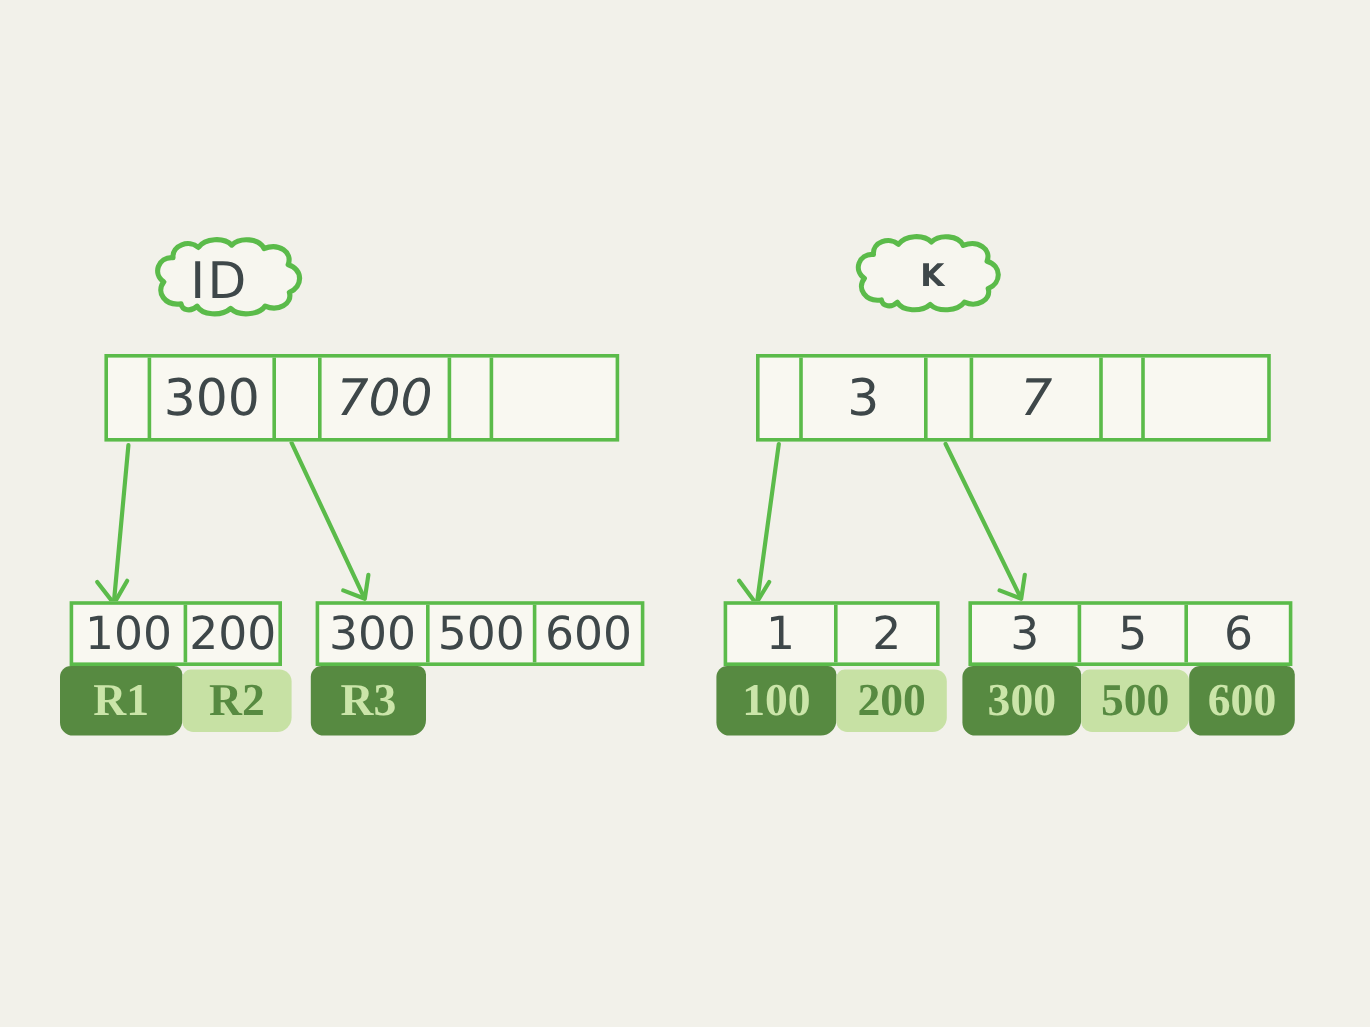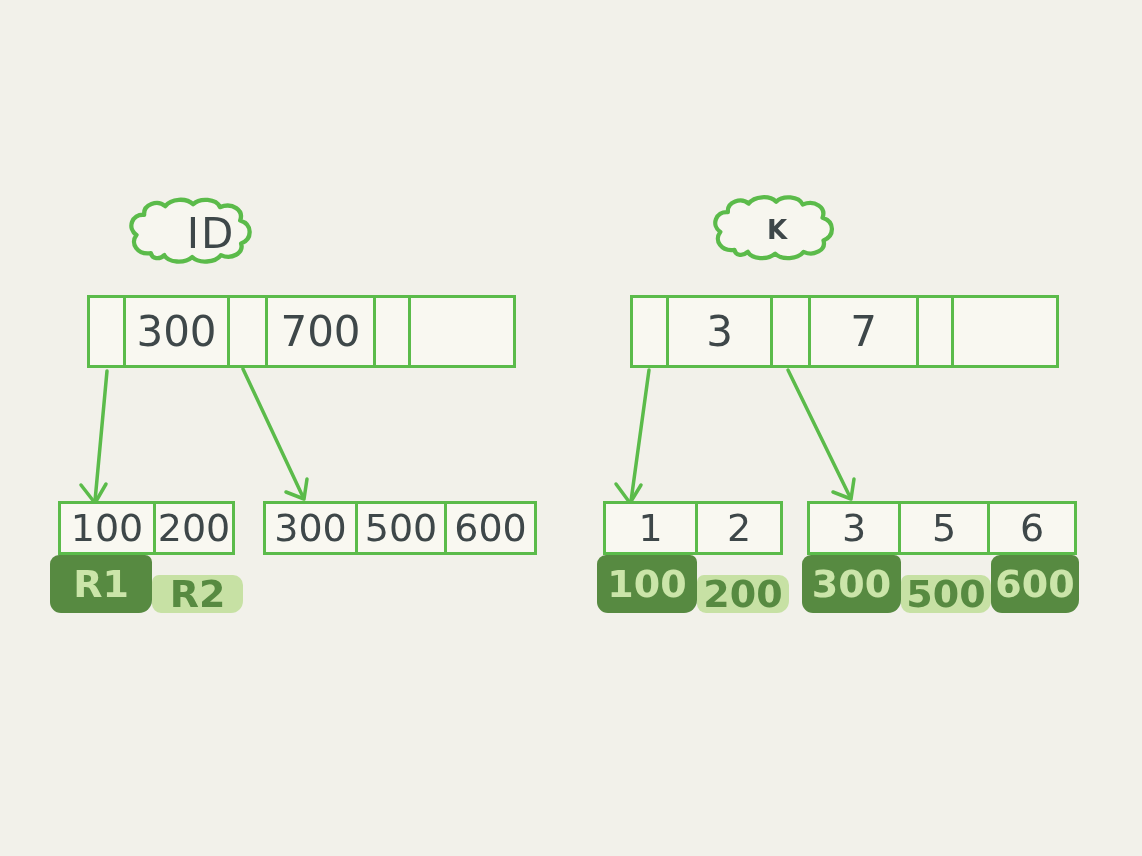--- a/index.html
+++ b/index.html
@@ -8,67 +8,67 @@
     background:#f2f1ea; overflow:hidden;
     font-family:"DejaVu Sans", sans-serif;
   }
   
   .cloud{position:absolute; overflow:visible;}
   .cloud path{fill:#f7f6ef; stroke:#5bbb4a; stroke-width:4.5; stroke-linejoin:round;}
   .cloud-label{
     position:absolute; display:flex; align-items:center; justify-content:center;
     color:#3e4749; letter-spacing:2px;
   }
-  .label-id{left:144px; top:200px; width:134px; height:66px; font-size:42px;}
+  .label-id{left:116px; top:200px; width:134px; height:66px; font-size:42px;}
   .label-k {left:712px; top:198px; width:132px; height:64px; font-size:26px; font-weight:bold;}
   
   .node{
     position:absolute; display:flex; align-items:stretch;
     border:3px solid #5bbb4a; background:#f9f8f1;
   }
   .cell{
     display:flex; align-items:center; justify-content:center;
     border-left:3px solid #5bbb4a; color:#3e4749; flex:0 0 auto;
   }
   .cell:first-child{border-left:none;}
   .root{height:67px;}
   .root .cell{font-size:42px;}
   .leaf{height:48px;}
   .leaf .cell{font-size:38px;}
   
   .rc0{width:33px;} .rc1{width:101px;} .rc2{width:35px;}
-  .rc3{width:105px;} .rc4{width:32px;} .rc5{width:102px;}
+  .rc3{width:105px;font-style:italic;} .rc4{width:32px;} .rc5{width:102px;}
   
   .ka0{width:92px;} .ka1{width:76px;}
   .kb0{width:89px;} .kb1{width:86px;} .kb2{width:87px;}
   .kc0{width:89px;} .kc1{width:82px;}
   .kd0{width:88px;} .kd1{width:86px;} .kd2{width:84px;}
   
   #root-id{left:87px; top:295px;}
   #root-k {left:630px; top:295px;}
   #leaf-id-1{left:58px;  top:501px;}
   #leaf-id-2{left:263px; top:501px;}
   #leaf-k-1 {left:603px; top:501px;}
   #leaf-k-2 {left:807px; top:501px;}
   
-  .vrow{position:absolute; display:flex; align-items:flex-end;}
+  .vrow{position:absolute; display:flex; align-items:center;font-family:Liberation Serif, serif;}
   #vrow-id-1{left:50px;  top:555px;}
   #vrow-id-2{left:259px; top:555px;}
   #vrow-k-1 {left:597px; top:555px;}
   #vrow-k-2 {left:802px; top:555px;}
   .v{
     display:flex; align-items:center; justify-content:center;
     font-size:38px; font-weight:bold; flex:0 0 auto;
   }
   .v.dark{
     background:#578a41; color:#cbe5a9; height:58px;
     border-radius:9px 7px 13px 11px;
   }
   .v.light{
-    background:#c7e1a4; color:#578a41; height:38px;
+    background:#c7e1a4; color:#578a41; height:52px;
     border-radius:7px 10px 12px 9px;
   }
   
   .va0{width:102px;} .va1{width:91px;}
   .vb0{width:96px;}  .vb1{width:94px;} .vb2{width:92px;}
   .vc0{width:100px;} .vc1{width:92px;}
   .vd0{width:99px;}  .vd1{width:90px;} .vd2{width:88px;}
   
   .arrows{position:absolute; left:0; top:0; pointer-events:none;}
   .arrows path, .arrows polyline{
@@ -142,20 +142,21 @@
     <div class="v dark va0">R1</div>
     <div class="v light va1">R2</div>
   </div>
 
   <div class="node leaf" id="leaf-id-2">
     <div class="cell kb0">300</div>
     <div class="cell kb1">500</div>
     <div class="cell kb2">600</div>
   </div>
   <div class="vrow" id="vrow-id-2">
+    <div class="v dark vb0">R3</div>
   </div>
 
   <div class="node leaf" id="leaf-k-1">
     <div class="cell kc0">1</div>
     <div class="cell kc1">2</div>
   </div>
   <div class="vrow" id="vrow-k-1">
     <div class="v dark vc0">100</div>
     <div class="v light vc1">200</div>
   </div>

